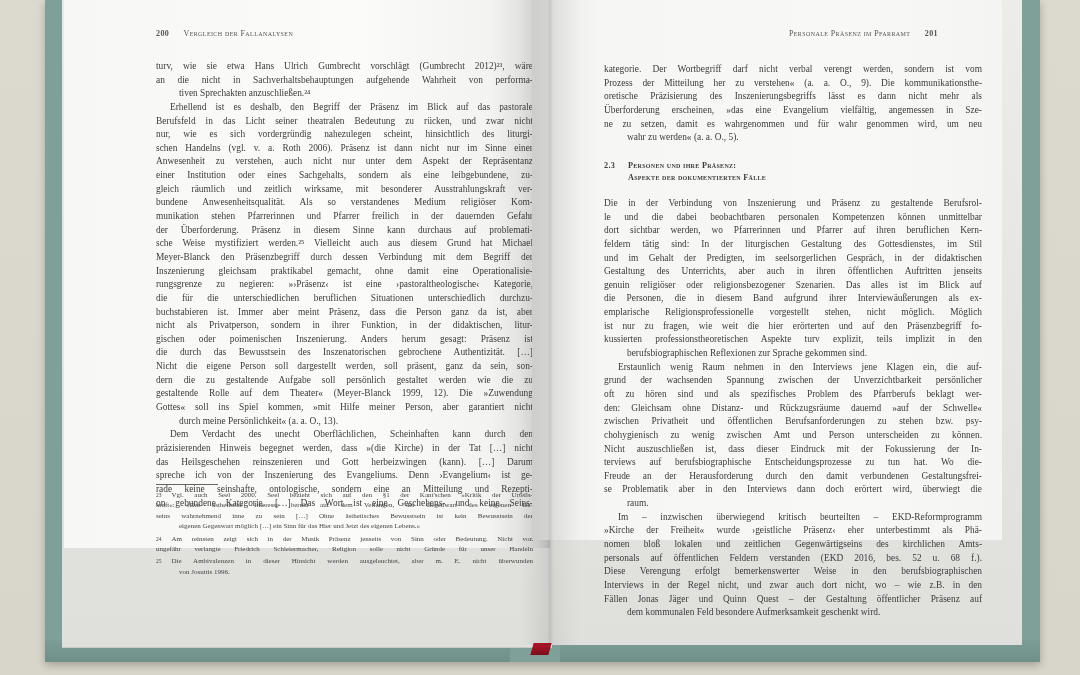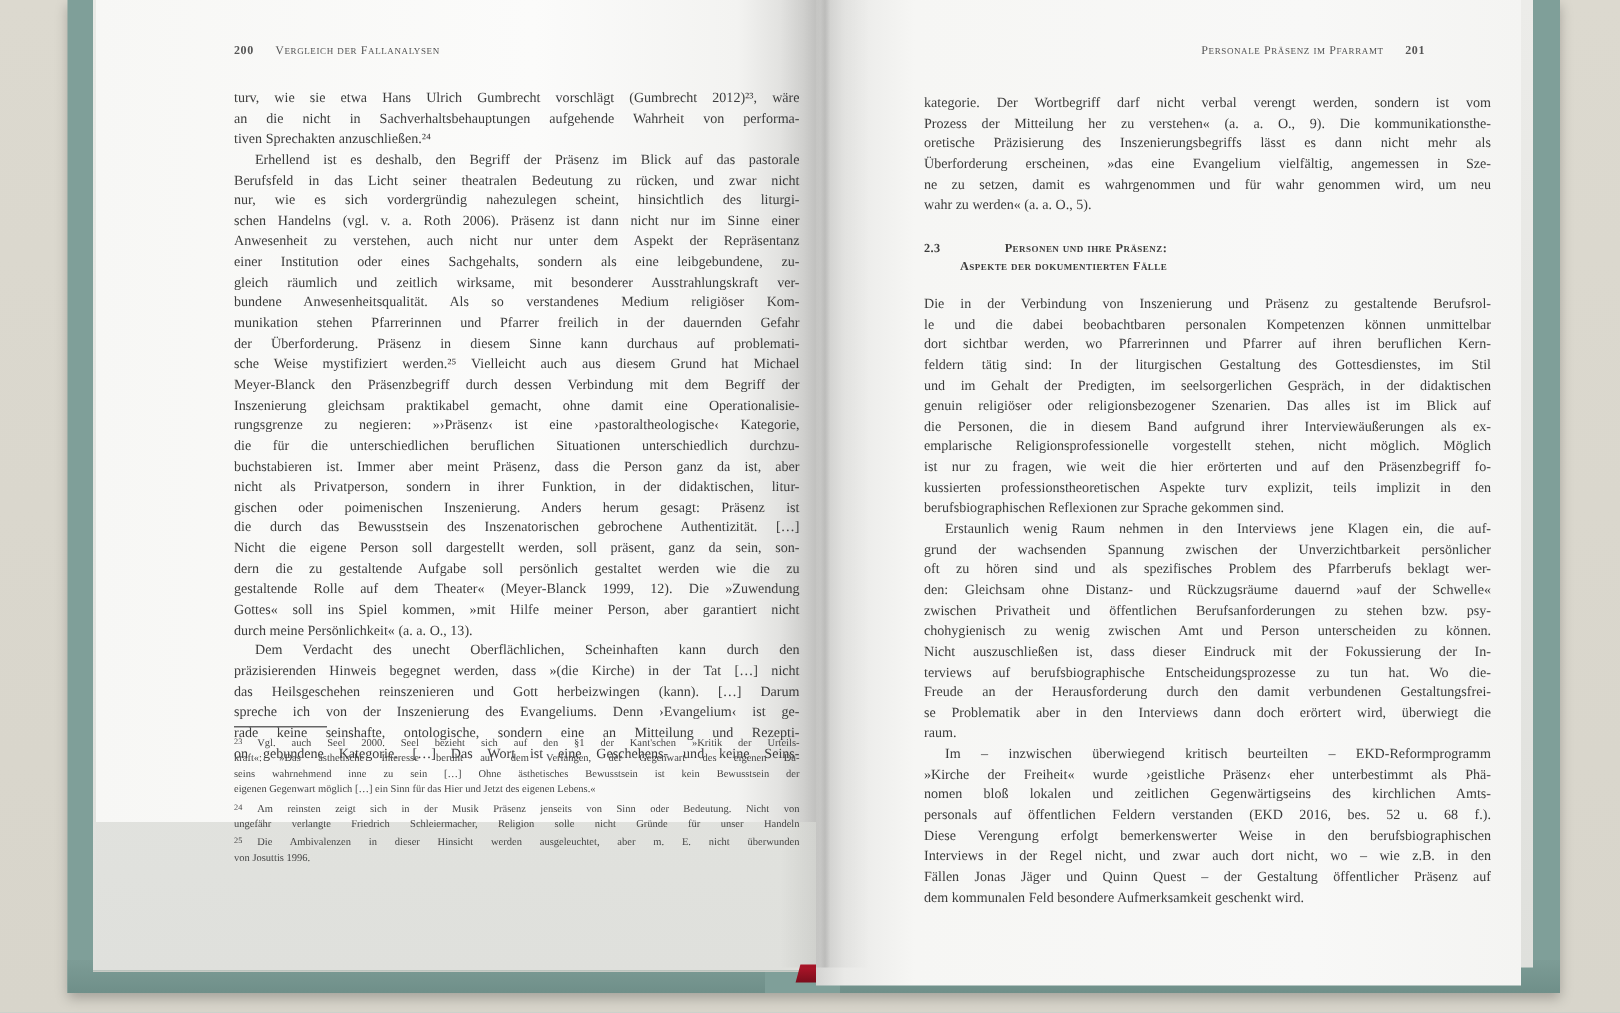--- a/index.html
+++ b/index.html
@@ -35,21 +35,21 @@
   .page {
     position: absolute; top: 0; height: 548px;
     background: #fafaf9;
     color: #3a3a3a;
   }
   .page-left {
     left: 64px; width: 486px;
     background: linear-gradient(90deg, #f7f7f5 0%, #fbfbfa 60%, #f3f3f1 88%, #d9d9d7 97%, #c8c8c6 100%);
   }
   .page-right {
-    left: 544px; width: 470px; height: 657px;
+    left: 532px; width: 470px; height: 540px;
     background: linear-gradient(90deg, #d4d4d2 0%, #e9e9e7 4%, #f6f6f4 14%, #f8f8f7 70%, #f4f4f2 100%);
   }
   .running-head {
     position: absolute; top: 29px;
     font-size: 8px; letter-spacing: 0.4px;
     font-variant: small-caps;
     color: #555;
   }
   .rh-left { left: 92px; }
   .rh-left .num { font-weight: bold; margin-right: 12px; }
@@ -57,39 +57,39 @@
   .rh-right .num { font-weight: bold; margin-left: 12px; }
   .text {
     position: absolute;
     font-size: 9.4px; line-height: 13.65px;
     text-align: justify;
     color: #3c3c3c;
   }
   .text-left { left: 92px; top: 60px; width: 377px; }
   .text-right { left: 72px; top: 63px; width: 378px; }
   .line { white-space: nowrap; display: block; text-align-last: justify; height: 13.65px; }
-  .line.last { text-align-last: left; }
+  .line.last { text-align-last: left; margin-left: 23px; }
   .line.indent { text-indent: 14px; }
   .fn-rule {
     position: absolute; left: 92px; top: 484px; width: 62px; height: 1px; background: #666;
   }
   .footnotes {
     position: absolute; left: 92px; top: 490px; width: 377px;
     font-size: 7px; line-height: 10.4px; color: #444;
   }
   .fn { margin-bottom: 2px; }
   .fn .line { height: 10.4px; }
   .fn-num { font-size: 5.5px; vertical-align: top; margin-right: 10px; }
   .section-head {
     position: absolute; left: 72px; top: 160px;
     font-size: 8.2px; line-height: 12px; color: #3c3c3c;
     font-variant: small-caps; font-weight: bold; letter-spacing: 0.3px;
   }
   .section-num { position: absolute; left: 0; top: 0; font-weight: bold; text-align: right; }
-  .section-title { margin-left: 24px; text-align: right; }
+  .section-title { margin-left: 24px; }
   .text-right-2 { left: 72px; top: 197px; width: 378px; }
   .gutter-shadow {
     position: absolute; left: 520px; top: 0; width: 60px; height: 645px;
     background: linear-gradient(90deg, rgba(0,0,0,0) 0%, rgba(0,0,0,0.08) 45%, rgba(0,0,0,0.14) 50%, rgba(0,0,0,0.05) 56%, rgba(0,0,0,0) 100%);
     pointer-events: none;
   }
   .bookmark {
     position: absolute; left: 532px; top: 643px; width: 18px; height: 12px;
     background: linear-gradient(180deg, #b3152a, #7a0e1c);
     transform: skewX(-15deg);
@@ -181,20 +181,21 @@
     <span class="section-num">2.3</span>
     <div class="section-title">Personen und ihre Präsenz:</div>
     <div class="section-title">Aspekte der dokumentierten Fälle</div>
   </div>
   <div class="text text-right-2" id="right-body">
       <span class="line">Die in der Verbindung von Inszenierung und Präsenz zu gestaltende Berufsrol-</span>
       <span class="line">le und die dabei beobachtbaren personalen Kompetenzen können unmittelbar</span>
       <span class="line">dort sichtbar werden, wo Pfarrerinnen und Pfarrer auf ihren beruflichen Kern-</span>
       <span class="line">feldern tätig sind: In der liturgischen Gestaltung des Gottesdienstes, im Stil</span>
       <span class="line">und im Gehalt der Predigten, im seelsorgerlichen Gespräch, in der didaktischen</span>
+      <span class="line">Gestaltung des Unterrichts, aber auch in ihren öffentlichen Auftritten jenseits</span>
       <span class="line">genuin religiöser oder religionsbezogener Szenarien. Das alles ist im Blick auf</span>
       <span class="line">die Personen, die in diesem Band aufgrund ihrer Interviewäußerungen als ex-</span>
       <span class="line">emplarische Religionsprofessionelle vorgestellt stehen, nicht möglich. Möglich</span>
       <span class="line">ist nur zu fragen, wie weit die hier erörterten und auf den Präsenzbegriff fo-</span>
       <span class="line">kussierten professionstheoretischen Aspekte turv explizit, teils implizit in den</span>
       <span class="line last">berufsbiographischen Reflexionen zur Sprache gekommen sind.</span>
       <span class="line indent">Erstaunlich wenig Raum nehmen in den Interviews jene Klagen ein, die auf-</span>
       <span class="line">grund der wachsenden Spannung zwischen der Unverzichtbarkeit persönlicher</span>
       <span class="line">oft zu hören sind und als spezifisches Problem des Pfarrberufs beklagt wer-</span>
       <span class="line">den: Gleichsam ohne Distanz- und Rückzugsräume dauernd »auf der Schwelle«</span>

